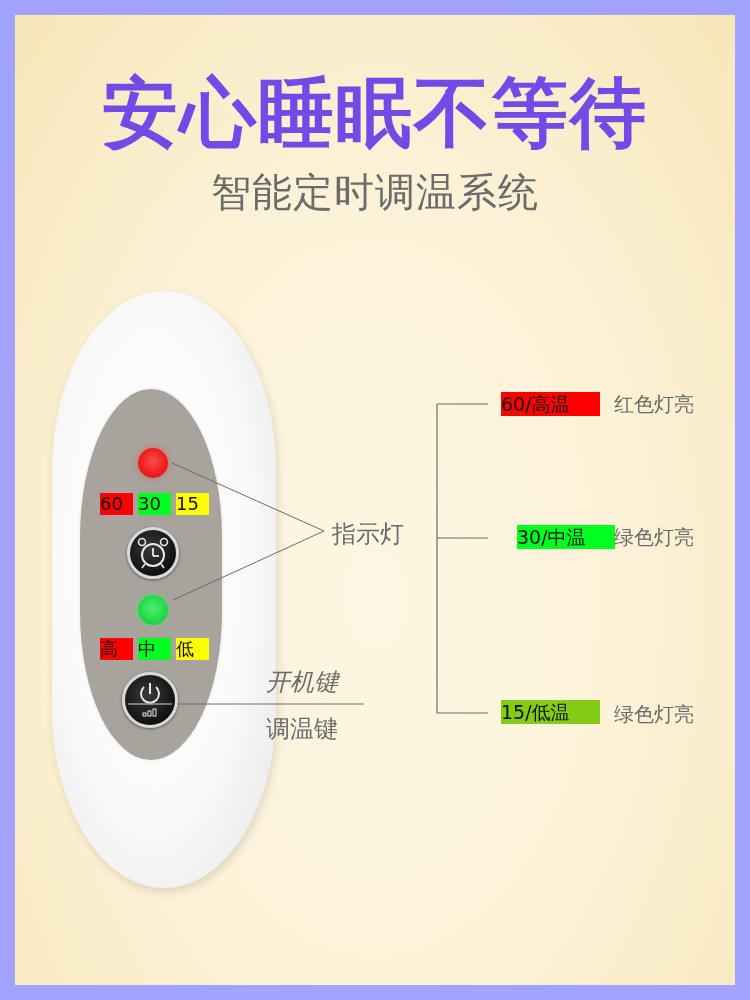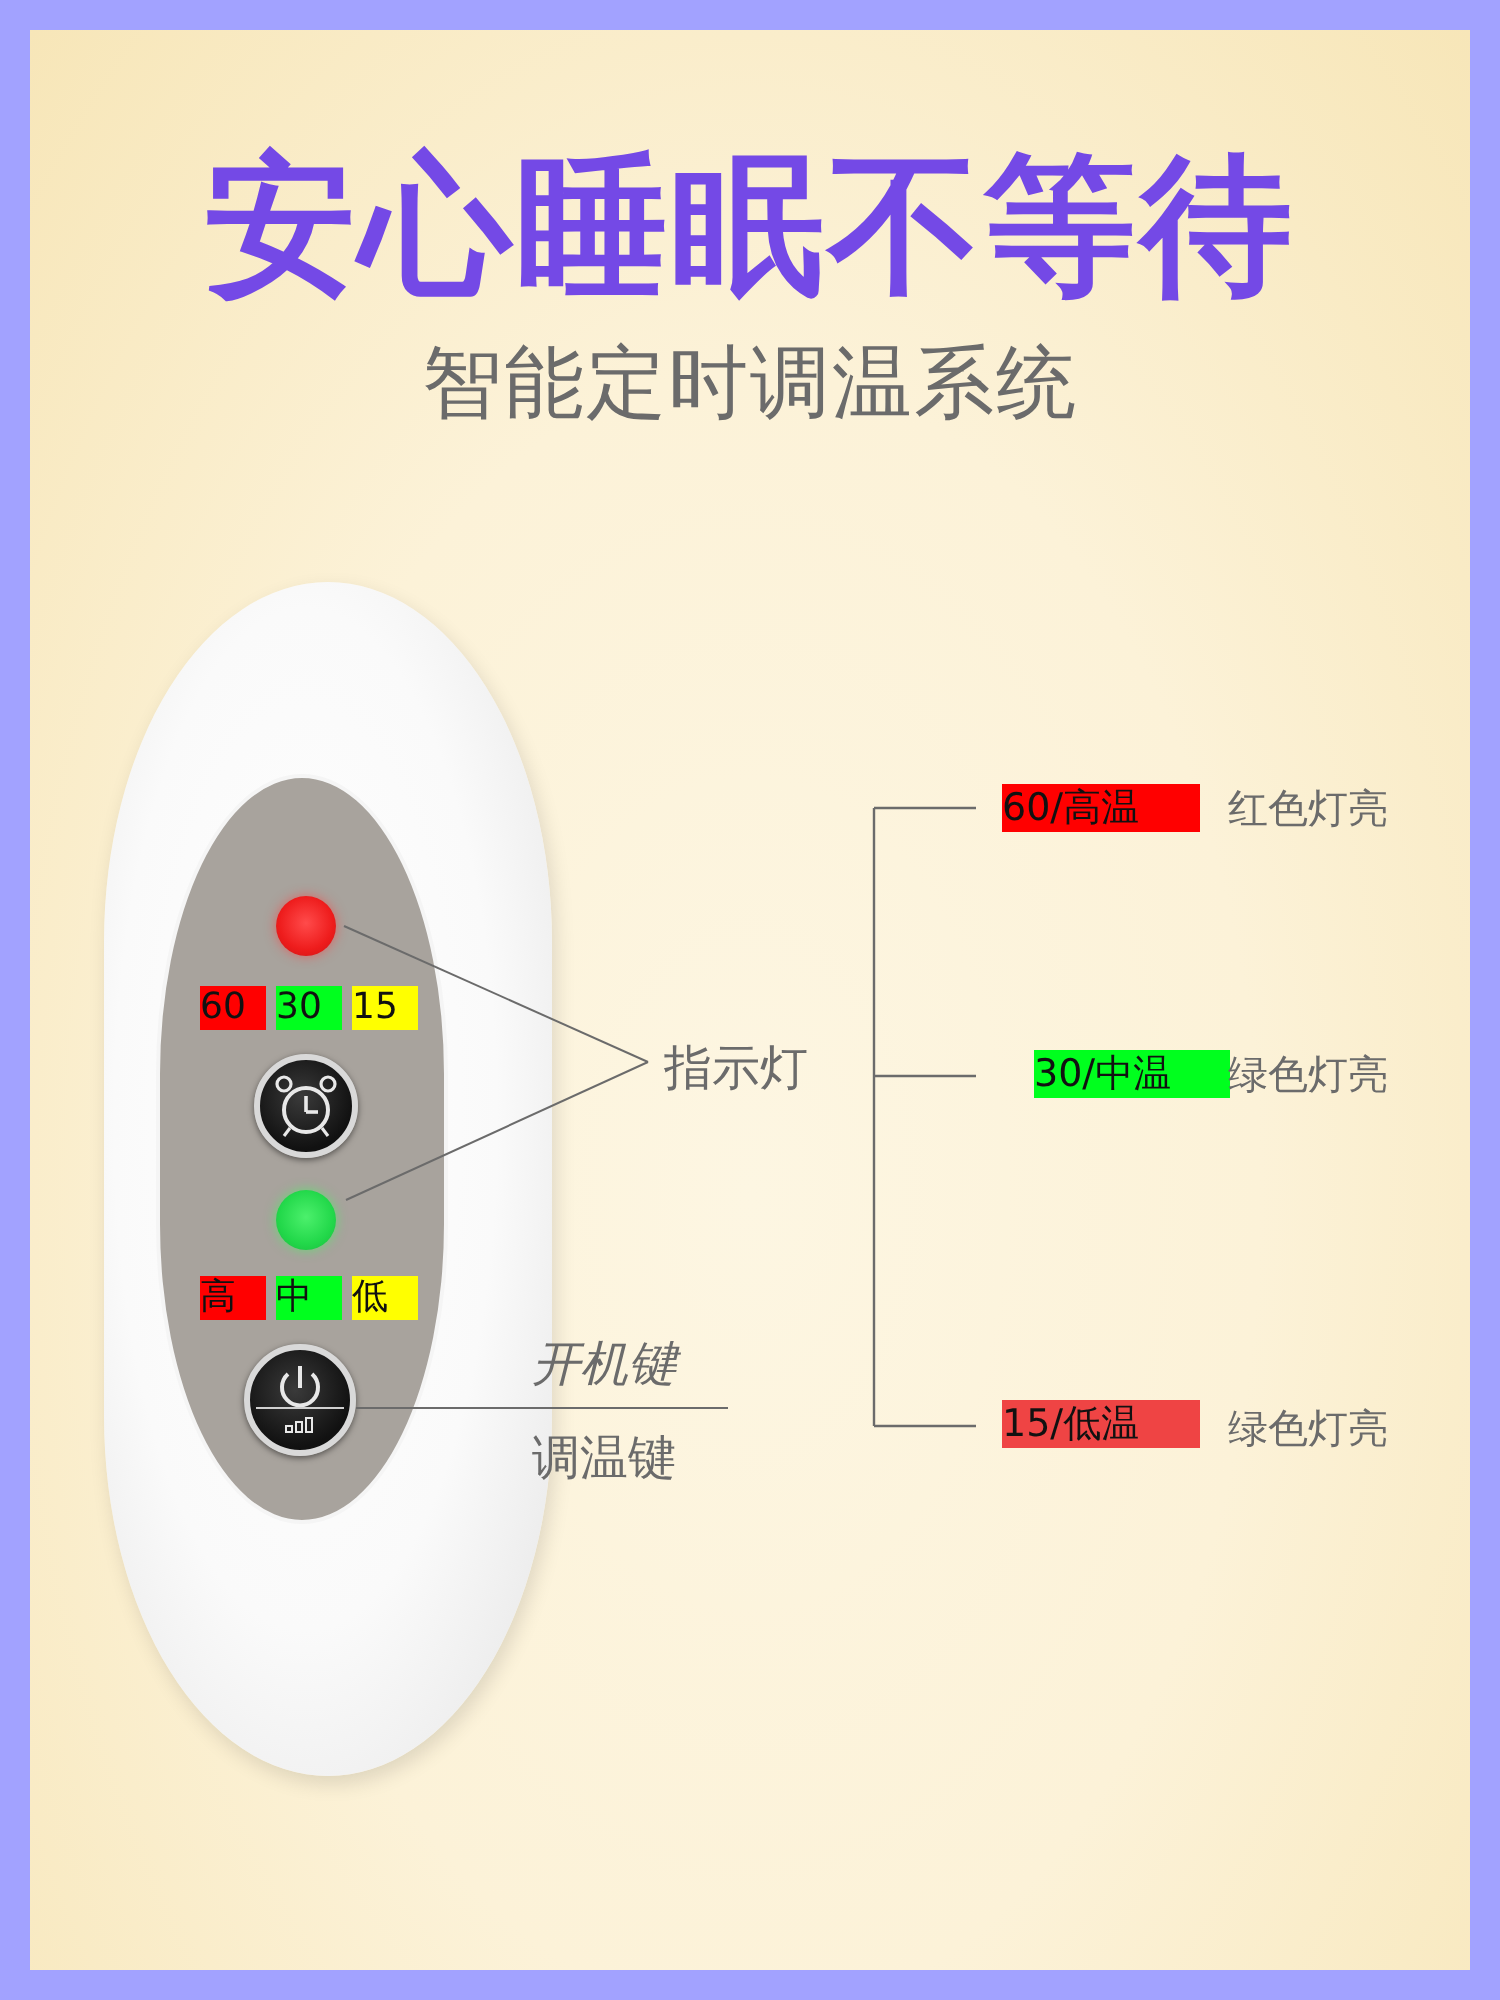--- a/index.html
+++ b/index.html
@@ -80,14 +80,14 @@
 <div class="lbl" style="left:332px;top:519px;">指示灯</div>
 <div class="lbl" style="left:266px;top:667px;font-style:italic;">开机键</div>
 <div class="lbl" style="left:266px;top:714px;text-align:right;">调温键</div>
 
 <div class="tag" style="left:501px;top:392px;width:99px;background:#ff0000;">60/高温</div>
 <div class="desc" style="left:614px;top:392px;">红色灯亮</div>
 
 <div class="tag" style="left:501px;top:525px;width:98px;background:#00ff1e;margin-left:16px;">30/中温</div>
 <div class="desc" style="left:614px;top:525px;">绿色灯亮</div>
 
-<div class="tag" style="left:501px;top:700px;width:99px;background:#ef4444;">15/低温</div>
+<div class="tag" style="left:501px;top:700px;width:99px;background:#84cc16;">15/低温</div>
 <div class="desc" style="left:614px;top:702px;">绿色灯亮</div>
 
 </body></html>

